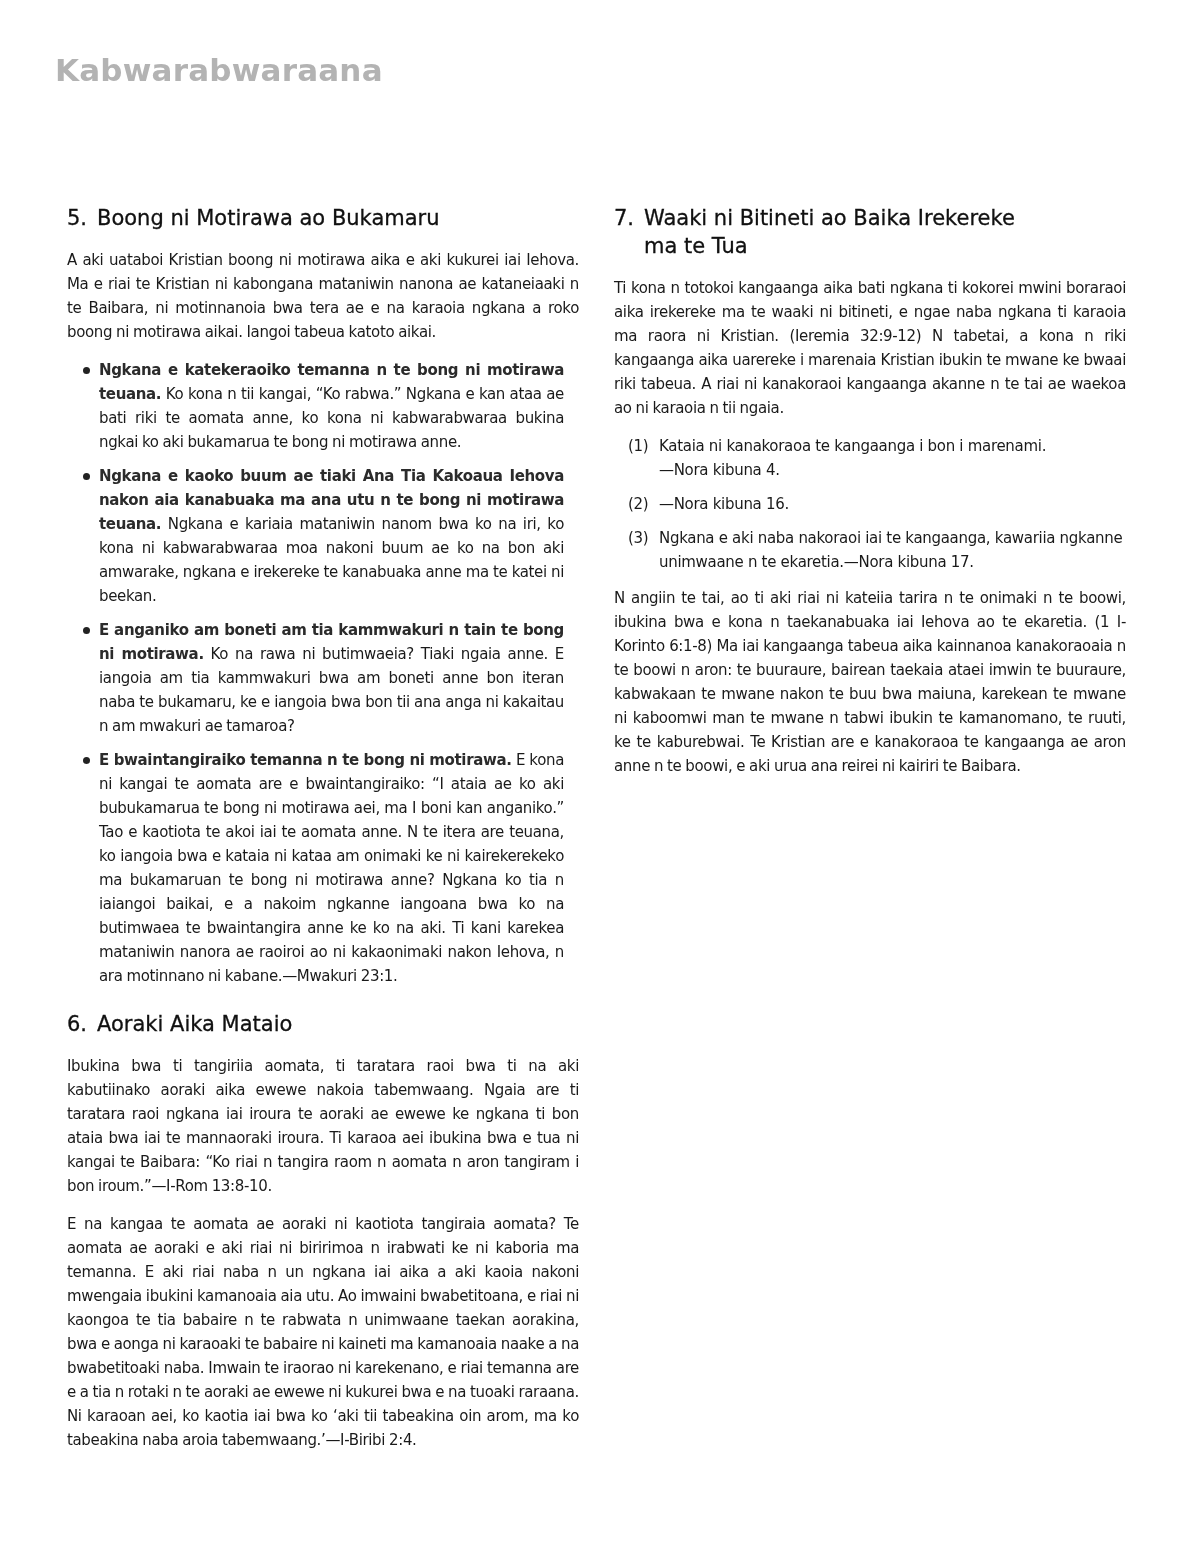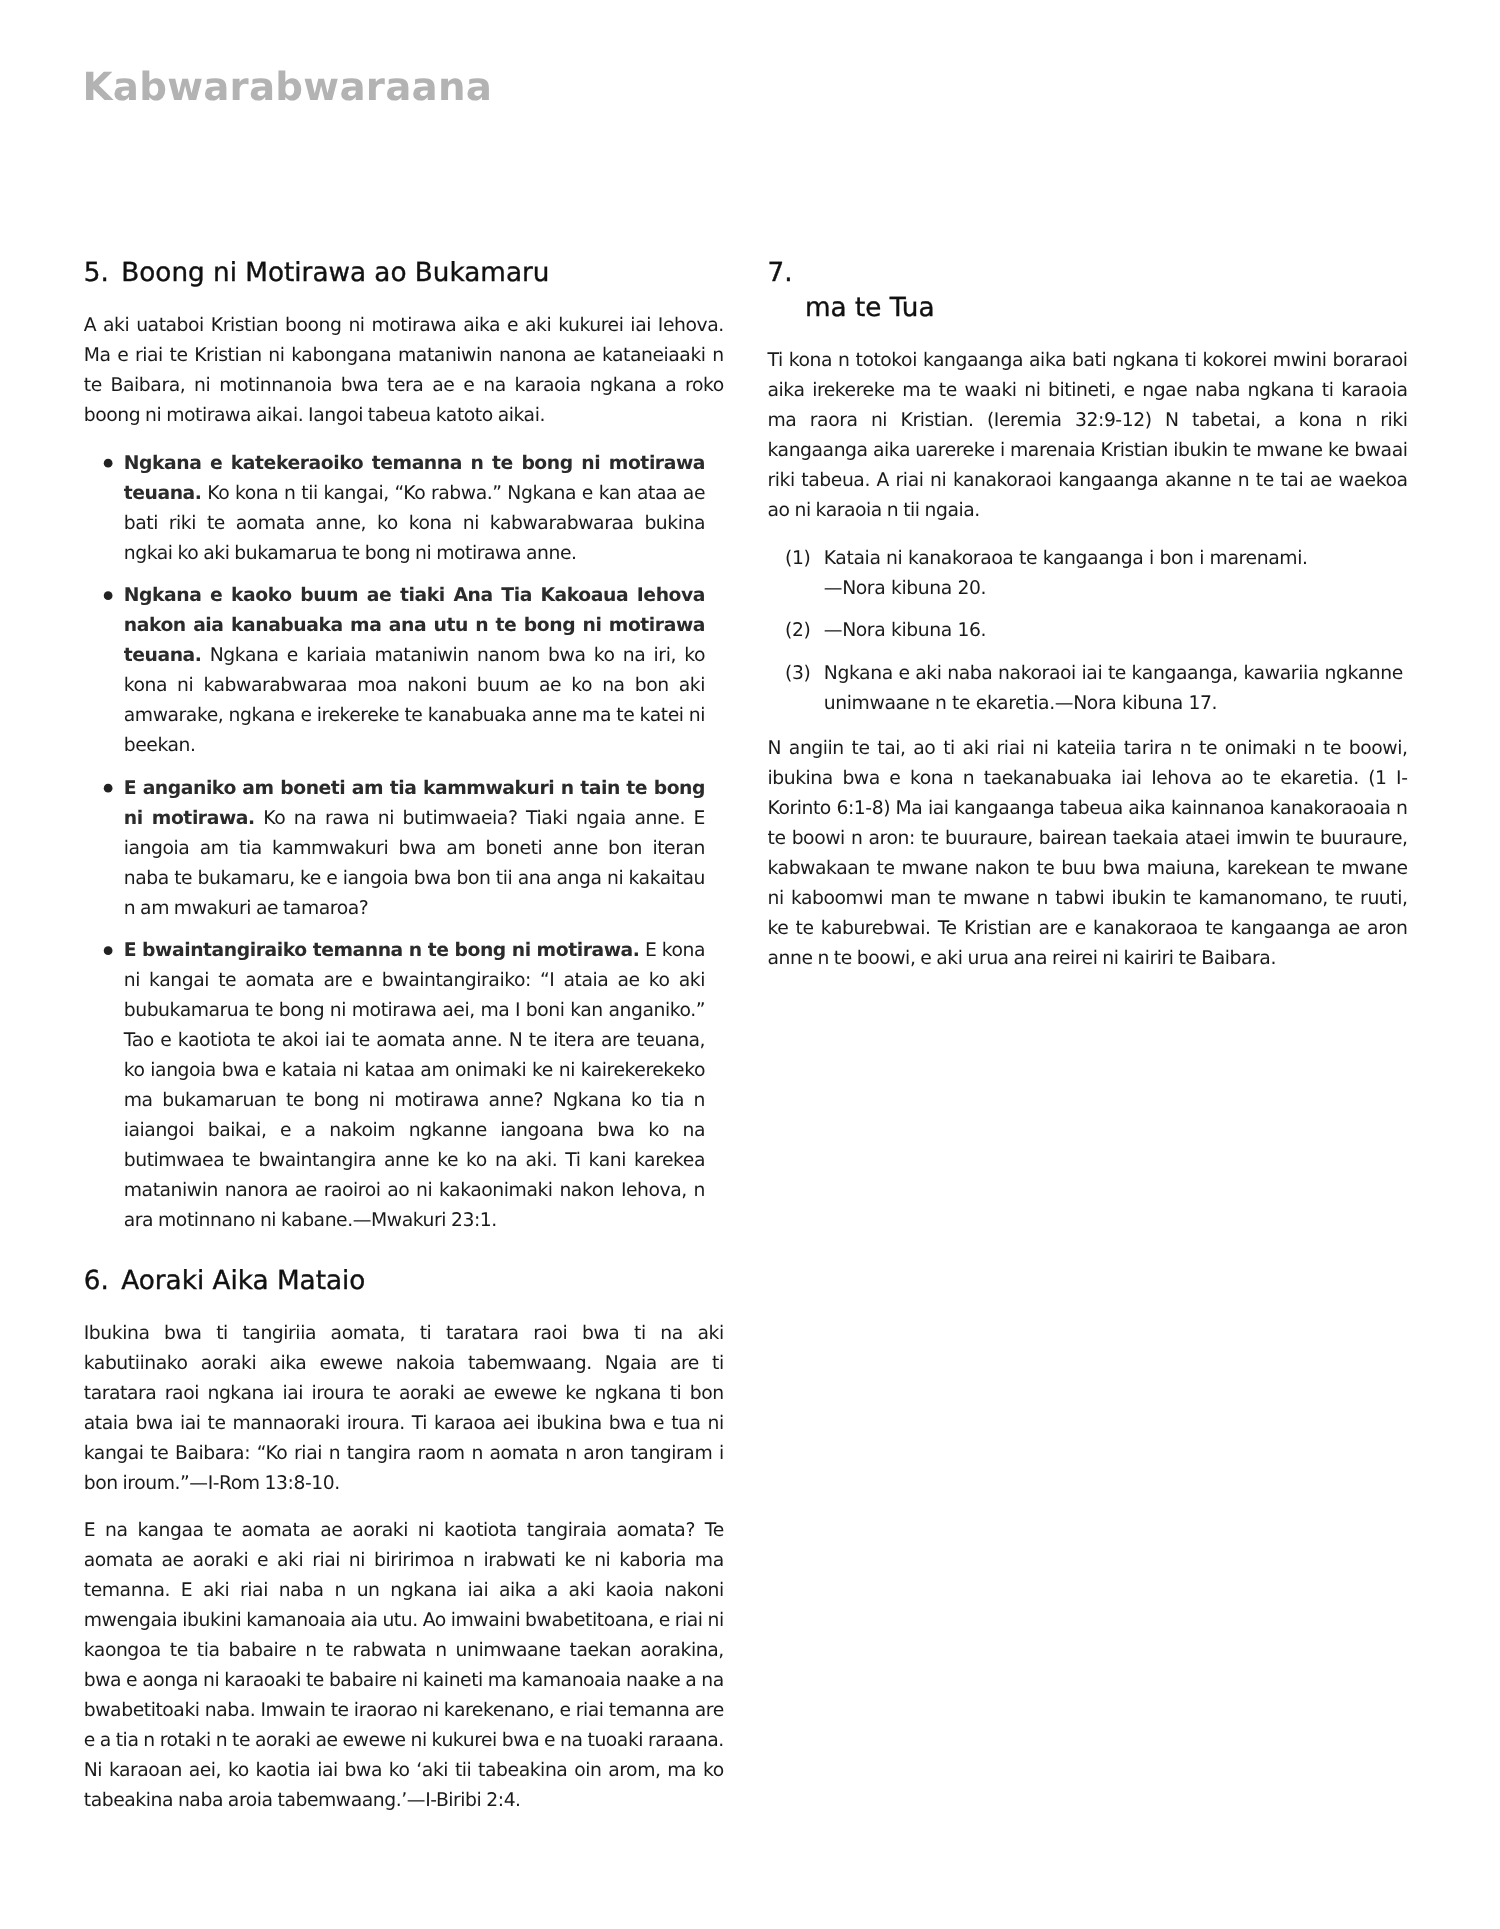--- a/index.html
+++ b/index.html
@@ -2,21 +2,21 @@
 <html><head>
 <meta charset="utf-8">
 <style>
   html, body { margin: 0; padding: 0; background: #ffffff; }
   body {
     width: 1200px; height: 1543px; position: relative; overflow: hidden;
     font-family: "DejaVu Sans", "Liberation Sans", sans-serif;
     color: #1a1a1a;
   }
   .running-head {
-    position: absolute; left: 66px; top: 52px;
+    position: absolute; left: 55px; top: 52px;
     font-family: "DejaVu Sans", sans-serif; font-weight: bold;
     font-size: 31px; color: #b3b3b3; letter-spacing: 0.2px;
   }
   .col { position: absolute; top: 204px; width: 512px; }
   .col-left { left: 67px; }
   .col-right { left: 614px; }
   h2 {
     margin: 0 0 16px 0; font-family: "DejaVu Sans", sans-serif;
     font-weight: normal; font-size: 21px; line-height: 28px; color: #111;
     display: flex; -webkit-text-stroke: 0.3px #111;
@@ -83,30 +83,30 @@
     <p>Ibukina bwa ti tangiriia aomata, ti taratara raoi bwa ti na aki kabutiinako aoraki aika ewewe nakoia tabemwaang. Ngaia are ti taratara raoi ngkana iai iroura te aoraki ae ewewe ke ngkana ti bon ataia bwa iai te mannaoraki iroura. Ti karaoa aei ibukina bwa e tua ni kangai te Baibara: “Ko riai n tangira raom n aomata n aron tangiram i bon iroum.”—I-Rom 13:8-10.</p>
     <p>E na kangaa te aomata ae aoraki ni kaotiota tangiraia aomata? Te aomata ae aoraki e aki riai ni biririmoa n irabwati ke ni kaboria ma temanna. E aki riai naba n un ngkana iai aika a aki kaoia nakoni mwengaia ibukini kamanoaia aia utu. Ao imwaini bwabetitoana, e riai ni kaongoa te tia babaire n te rabwata n unimwaane taekan aorakina, bwa e aonga ni karaoaki te babaire ni kaineti ma kamanoaia naake a na bwabetitoaki naba. Imwain te iraorao ni karekenano, e riai temanna are e a tia n rotaki n te aoraki ae ewewe ni kukurei bwa e na tuoaki raraana. Ni karaoan aei, ko kaotia iai bwa ko ‘aki tii tabeakina oin arom, ma ko tabeakina naba aroia tabemwaang.’—I-Biribi 2:4.</p>
   </section>
 </div>
 
 <div class="col col-right">
   <section>
     <h2>
       <span class="num">7.</span>
       <span class="ttl">
-        <br>
+        <span>Waaki ni Bitineti ao Baika Irekereke</span><br>
         <span>ma te Tua</span>
       </span>
     </h2>
     <p>Ti kona n totokoi kangaanga aika bati ngkana ti kokorei mwini boraraoi aika irekereke ma te waaki ni bitineti, e ngae naba ngkana ti karaoia ma raora ni Kristian. (Ieremia 32:9-12) N tabetai, a kona n riki kangaanga aika uarereke i marenaia Kristian ibukin te mwane ke bwaai riki tabeua. A riai ni kanakoraoi kangaanga akanne n te tai ae waekoa ao ni karaoia n tii ngaia.</p>
     <ol class="steps">
       <li>
         <span class="marker">(1)</span>
         <span>Kataia ni kanakoraoa te kangaanga i bon i marenami.</span>
-        <span class="ref">—Nora kibuna 20.</span>
+        <span class="ref">—Nora kibuna 4.</span>
       </li>
       <li>
         <span class="marker">(2)</span>
         <span class="ref">—Nora kibuna 16.</span>
       </li>
       <li>
         <span class="marker">(3)</span>
         <span>Ngkana e aki naba nakoraoi iai te kangaanga, kawariia ngkanne unimwaane n te ekaretia.—Nora kibuna 17.</span>
       </li>
     </ol>

